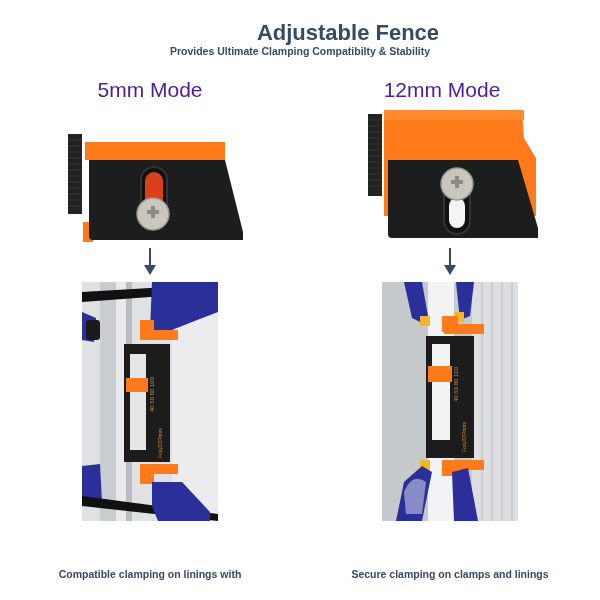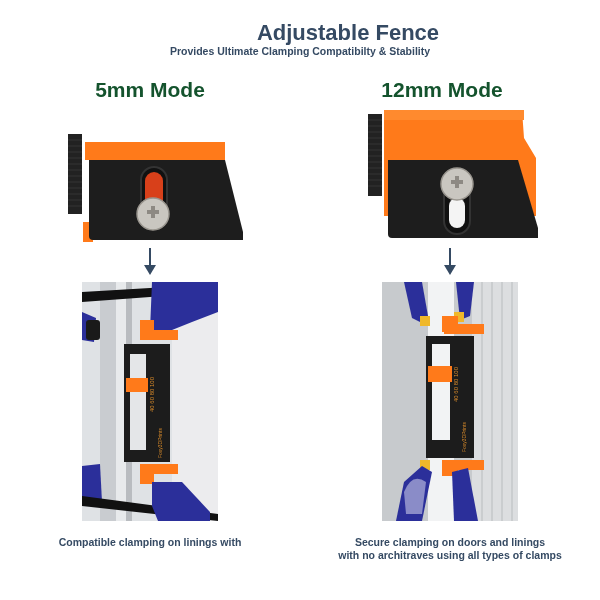--- a/index.html
+++ b/index.html
@@ -1,21 +1,21 @@
 <!DOCTYPE html>
 <html><head>
 <meta charset="utf-8">
 <style>
   * { margin:0; padding:0; box-sizing:border-box; }
   html, body { width:600px; height:600px; background:#ffffff; overflow:hidden; }
   body { position:relative; font-family:"Liberation Sans", sans-serif; color:#354a63; }
   .title { position:absolute; left:0; top:20px; width:600px; text-align:center; font-weight:bold; font-size:22px; color:#354a63;margin-left:48px; }
   .subtitle { position:absolute; left:0; top:45px; width:600px; text-align:center; font-weight:bold; font-size:10.5px; color:#354a63; }
-  .mode-label { position:absolute; top:78px; font-weight:bold; font-size:21px; color:#14532d; text-align:center; width:220px; }
-  .caption { position:absolute; top:536px; width:280px; text-align:center; font-weight:bold; font-size:10.5px; line-height:13px; color:#354a63; }
+  .mode-label { position:absolute; top:78px; font-weight:normal; font-size:21px; color:#4c1d95; text-align:center; width:220px; }
+  .caption { position:absolute; top:568px; width:280px; text-align:center; font-weight:bold; font-size:10.5px; line-height:13px; color:#354a63; }
   .arrow { position:absolute; width:14px; height:28px; }
   .photo { position:absolute; top:282px; width:136px; height:239px; overflow:hidden; background:#d9dcdf; }
   .fence { position:absolute; }
 </style>
 </head>
 <body>
 
 <div class="title">Adjustable Fence</div>
 <div class="subtitle">Provides Ultimate Clamping Compatibilty &amp; Stability</div>
 
@@ -163,15 +163,14 @@
     <rect x="62" y="178" width="40" height="10" fill="#ff7a1a"></rect>
     <rect x="38" y="178" width="10" height="10" fill="#f0b82a"></rect>
 
     <path d="M14 239 L22 200 L40 184 L50 190 L40 239 Z" fill="#2b2f9a"></path>
     <path d="M22 210 Q30 190 44 200 L40 232 L24 232 Z" fill="#8a8cc8"></path>
     <path d="M70 190 L86 186 L96 239 L72 239 Z" fill="#2b2f9a"></path>
   </svg>
 </div>
 
 <div class="caption" style="left:310px;">
-  <div>Secure clamping on doors and linings</div>
-  <div>with no architraves using all types of clamps</div>
+  <div>Secure clamping on clamps and linings</div>
 </div>
 
 </body></html>

